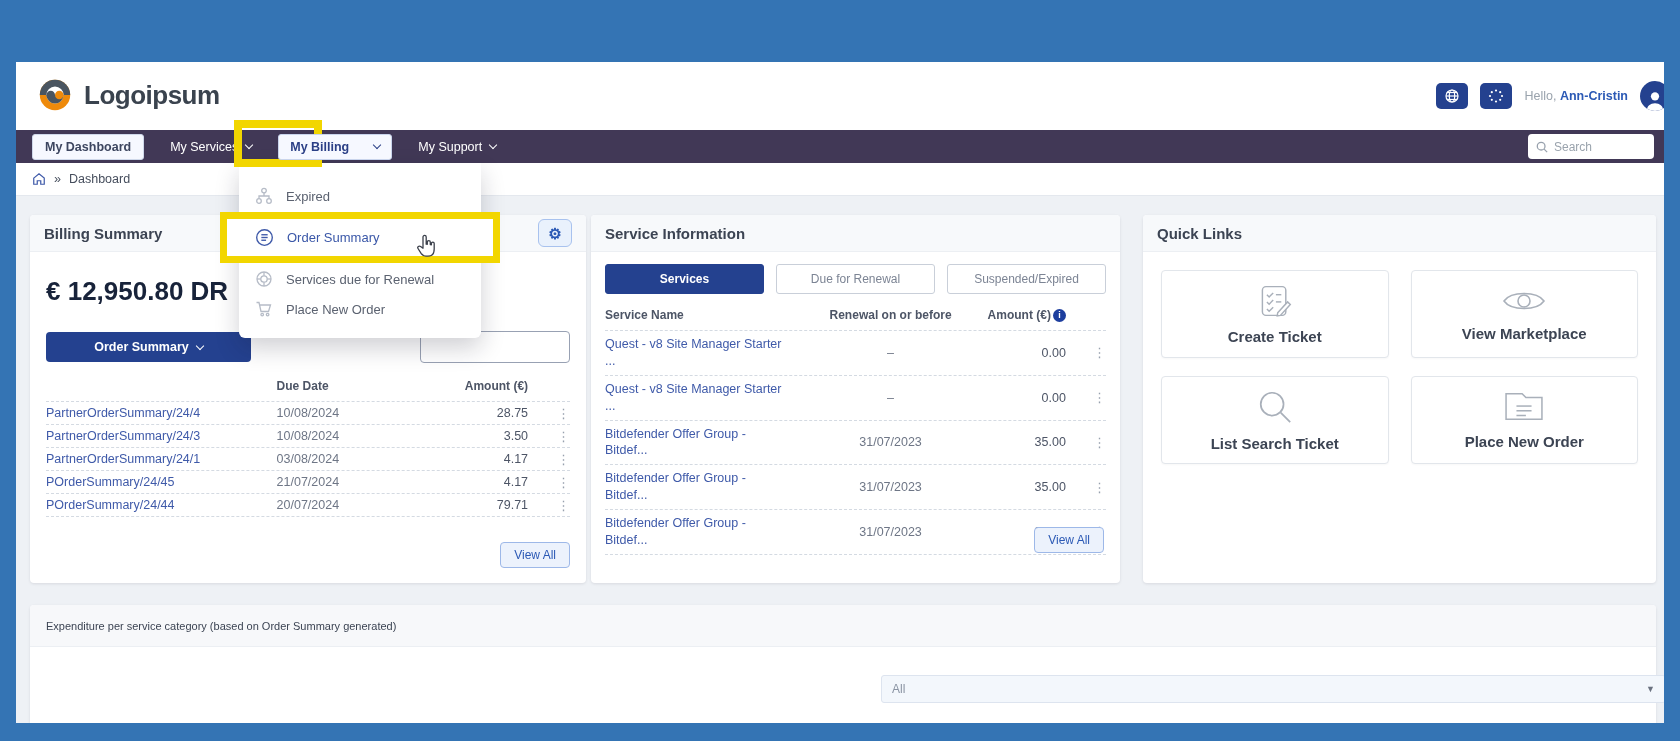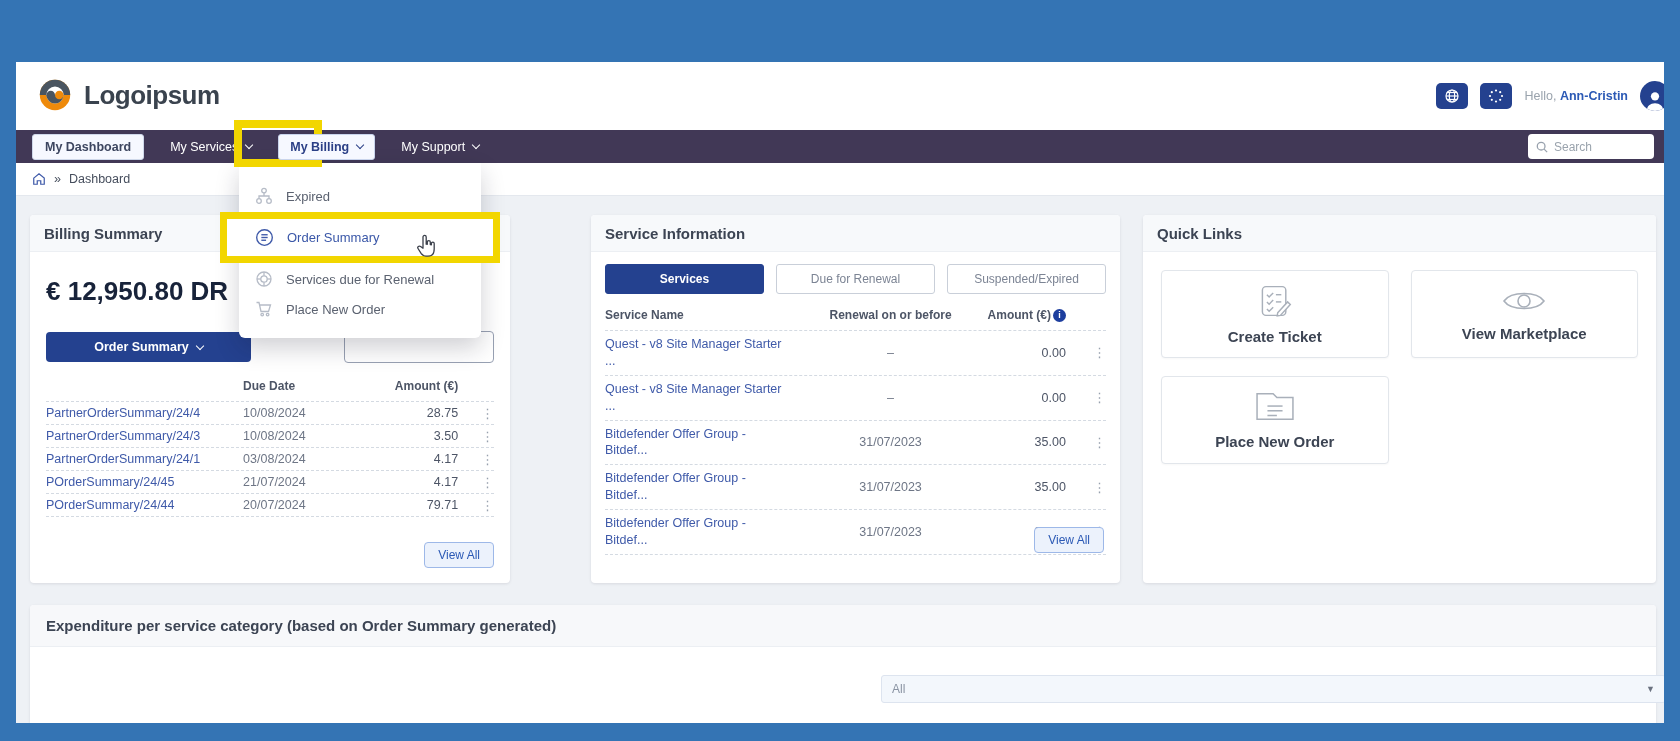--- a/index.html
+++ b/index.html
@@ -22,33 +22,33 @@
   .icon-btn { width:32px; height:26px; border-radius:5px; background:#24418f; display:flex; align-items:center; justify-content:center; }
   .hello { font-size:12.5px; color:#9aa3ad; white-space:nowrap; }
   .hello b { color:#2b59b5; }
   .avatar { width:30px; height:30px; border-radius:50%; background:#24418f; display:flex; align-items:flex-end; justify-content:center; overflow:hidden; margin-right:-14px; flex:0 0 auto; }
 
   
   .nav { position:absolute; left:0; top:68px; width:100%; height:33px; background:#413856; display:flex; align-items:center; gap:26px; padding-left:16px; color:#fff; font-size:12.5px; }
   .nav-btn-active { background:#f6f8ff; color:#3d4660; font-weight:bold; padding:5px 12px; border-radius:3px; border:1px solid #cfd8ea; }
   .nav-item { display:flex; align-items:center; gap:8px; cursor:default; }
   .caret { width:6px; height:6px; border-right:1.6px solid currentColor; border-bottom:1.6px solid currentColor; transform:rotate(45deg); display:inline-block; margin-top:-3px; }
-  .nav-billing-btn { position:relative; z-index:46; background:#f6f8ff; color:#2b3f86; font-weight:bold; padding:5px 11px; border-radius:3px; border:1px solid #c9d4ec; display:flex; align-items:center; gap:8px; }
+  .nav-billing-btn { position:relative; z-index:46; background:#f6f8ff; color:#2b3f86; font-weight:bold; padding:5px 11px; border-radius:3px; border:1px solid #c9d4ec; display:flex; align-items:center; gap:25px; }
   .hl-billing { position:absolute; left:218px; top:58px; width:88px; height:47px; border:8px solid #f2d600; z-index:45; pointer-events:none; }
   .nav-search { position:absolute; right:10px; top:72px; width:126px; height:25px; background:#fff; border-radius:4px; display:flex; align-items:center; gap:6px; padding:0 8px; z-index:5; }
   .nav-search input { border:none; outline:none; width:100%; font-size:12px; color:#333; font-family:inherit; }
   .nav-search input::placeholder { color:#9aa3ad; }
 
   
   .crumbs { position:absolute; left:0; top:101px; width:100%; height:33px; background:#fff; border-bottom:1px solid #e4e8ee; display:flex; align-items:center; gap:8px; padding-left:16px; font-size:12.5px; color:#454d5c; }
 
   
   .panel { position:absolute; background:#fff; border-radius:4px; box-shadow:0 1px 3px rgba(16,24,40,.10); display:flex; flex-direction:column; }
   .panel-head { height:37px; flex:0 0 37px; background:#f7f9fb; border-bottom:1px solid #eceff3; display:flex; align-items:center; padding:0 14px; font-weight:bold; font-size:15px; color:#3c4453; border-radius:4px 4px 0 0; }
-  #billing-panel { left:14px; top:153px; width:480px; height:368px; }
+  #billing-panel { left:14px; top:153px; width:556px; height:368px; }
   #service-panel { left:575px; top:153px; width:529px; height:368px; }
   #quicklinks-panel { left:1127px; top:153px; width:513px; height:368px; }
   #expenditure-panel { left:14px; top:543px; width:1626px; height:118px; border-radius:4px 4px 0 0; }
 
   .gear-btn { margin-left:auto; width:34px; height:28px; background:#e9f1fc; border:1px solid #a8c2ee; border-radius:6px; display:flex; align-items:center; justify-content:center; }
   .gear-glyph { font-size:15px; color:#2b59b5; line-height:1; }
 
   
   .billing-body { padding:12px 16px 0; display:flex; flex-direction:column; flex:1; position:relative; }
   .balance { font-size:26px; font-weight:bold; color:#18233a; margin:12px 0 24px; }
@@ -78,21 +78,21 @@
   .s-row { display:flex; align-items:center; font-size:12.5px; padding:5px 0; border-bottom:1px dashed #d4dae2; }
   .s-name { line-height:1.35; }
   .info-dot { width:13px; height:13px; border-radius:50%; background:#1d3e9e; color:#fff; font-size:9px; font-weight:bold; display:inline-flex; align-items:center; justify-content:center; font-style:normal; }
 
   
   .ql-grid { display:grid; grid-template-columns:1fr 1fr; gap:18px 22px; padding:18px 18px; }
   .ql-card { border:1px solid #e2e6eb; border-radius:4px; background:#fff; height:88px; display:flex; flex-direction:column; align-items:center; justify-content:center; gap:9px; box-shadow:0 1px 2px rgba(0,0,0,.03); }
   .ql-label { font-size:15px; font-weight:bold; color:#3c4453; }
 
   
-  .exp-head { height:42px; flex:0 0 42px; background:#f7f8fa; border-bottom:1px solid #eceff3; display:flex; align-items:center; padding:0 16px; font-weight:bold; font-size:15px; color:#3c4453; border-radius:4px 4px 0 0; }
+  .exp-head { height:42px; flex:0 0 42px; background:#f7f8fa; border-bottom:1px solid #eceff3; display:flex; align-items:center; padding:0 16px; font-weight:normal; font-size:11px; color:#3c4453; border-radius:4px 4px 0 0; }
   .exp-body { position:relative; flex:1; background:#fff; }
   .exp-select { position:absolute; left:851px; top:28px; width:785px; height:28px; background:#f3f7fc; border:1px solid #dde4ef; border-radius:3px; display:flex; align-items:center; padding:0 10px; font-size:12px; color:#8a93a3; }
   .exp-caret { margin-left:auto; font-size:9px; color:#6b7280; }
 
   
   .menu { position:absolute; left:223px; top:101px; width:242px; background:#fff; border-radius:0 0 6px 6px; box-shadow:0 10px 24px rgba(20,20,40,.20); z-index:40; padding:18px 0 14px; }
   .menu-item { height:30px; display:flex; align-items:center; gap:13px; padding:0 16px; font-size:13px; color:#5b6270; }
   .menu-item.hl { position:relative; z-index:41; background:#fff; outline:7px solid #f2d600; margin:8px -12px; height:37px; padding:0 28px; color:#3a57a8; }
 
   .cursor { position:absolute; left:398px; top:172px; z-index:100; pointer-events:none; }
@@ -325,20 +325,29 @@
         <span>
           <svg width="44" height="30" viewBox="0 0 44 30" fill="none" stroke="#a9b0ba" stroke-width="1.6">
             <path d="M2 15 C9 5 35 5 42 15 C35 25 9 25 2 15 Z"></path>
             <circle cx="22" cy="15" r="6"></circle>
           </svg>
         </span>
         <span class="ql-label">View Marketplace</span>
       </div>
       <div class="ql-card">
         <span>
+          <svg width="38" height="38" viewBox="0 0 40 40" fill="none" stroke="#a9b0ba" stroke-width="1.8">
+            <circle cx="17" cy="17" r="12"></circle>
+            <line x1="26" y1="26" x2="36" y2="36"></line>
+          </svg>
+        </span>
+        <span class="ql-label">List Search Ticket</span>
+      </div>
+      <div class="ql-card">
+        <span>
           <svg width="42" height="34" viewBox="0 0 44 36" fill="none" stroke="#a9b0ba" stroke-width="1.6">
             <path d="M3 8 V31 H41 V8 H24 L20 4 H3 Z"></path>
             <line x1="14" y1="17" x2="30" y2="17"></line>
               <line x1="14" y1="22" x2="30" y2="22"></line>
               <line x1="14" y1="27" x2="24" y2="27"></line>
           </svg>
         </span>
         <span class="ql-label">Place New Order</span>
       </div>
     </div>

